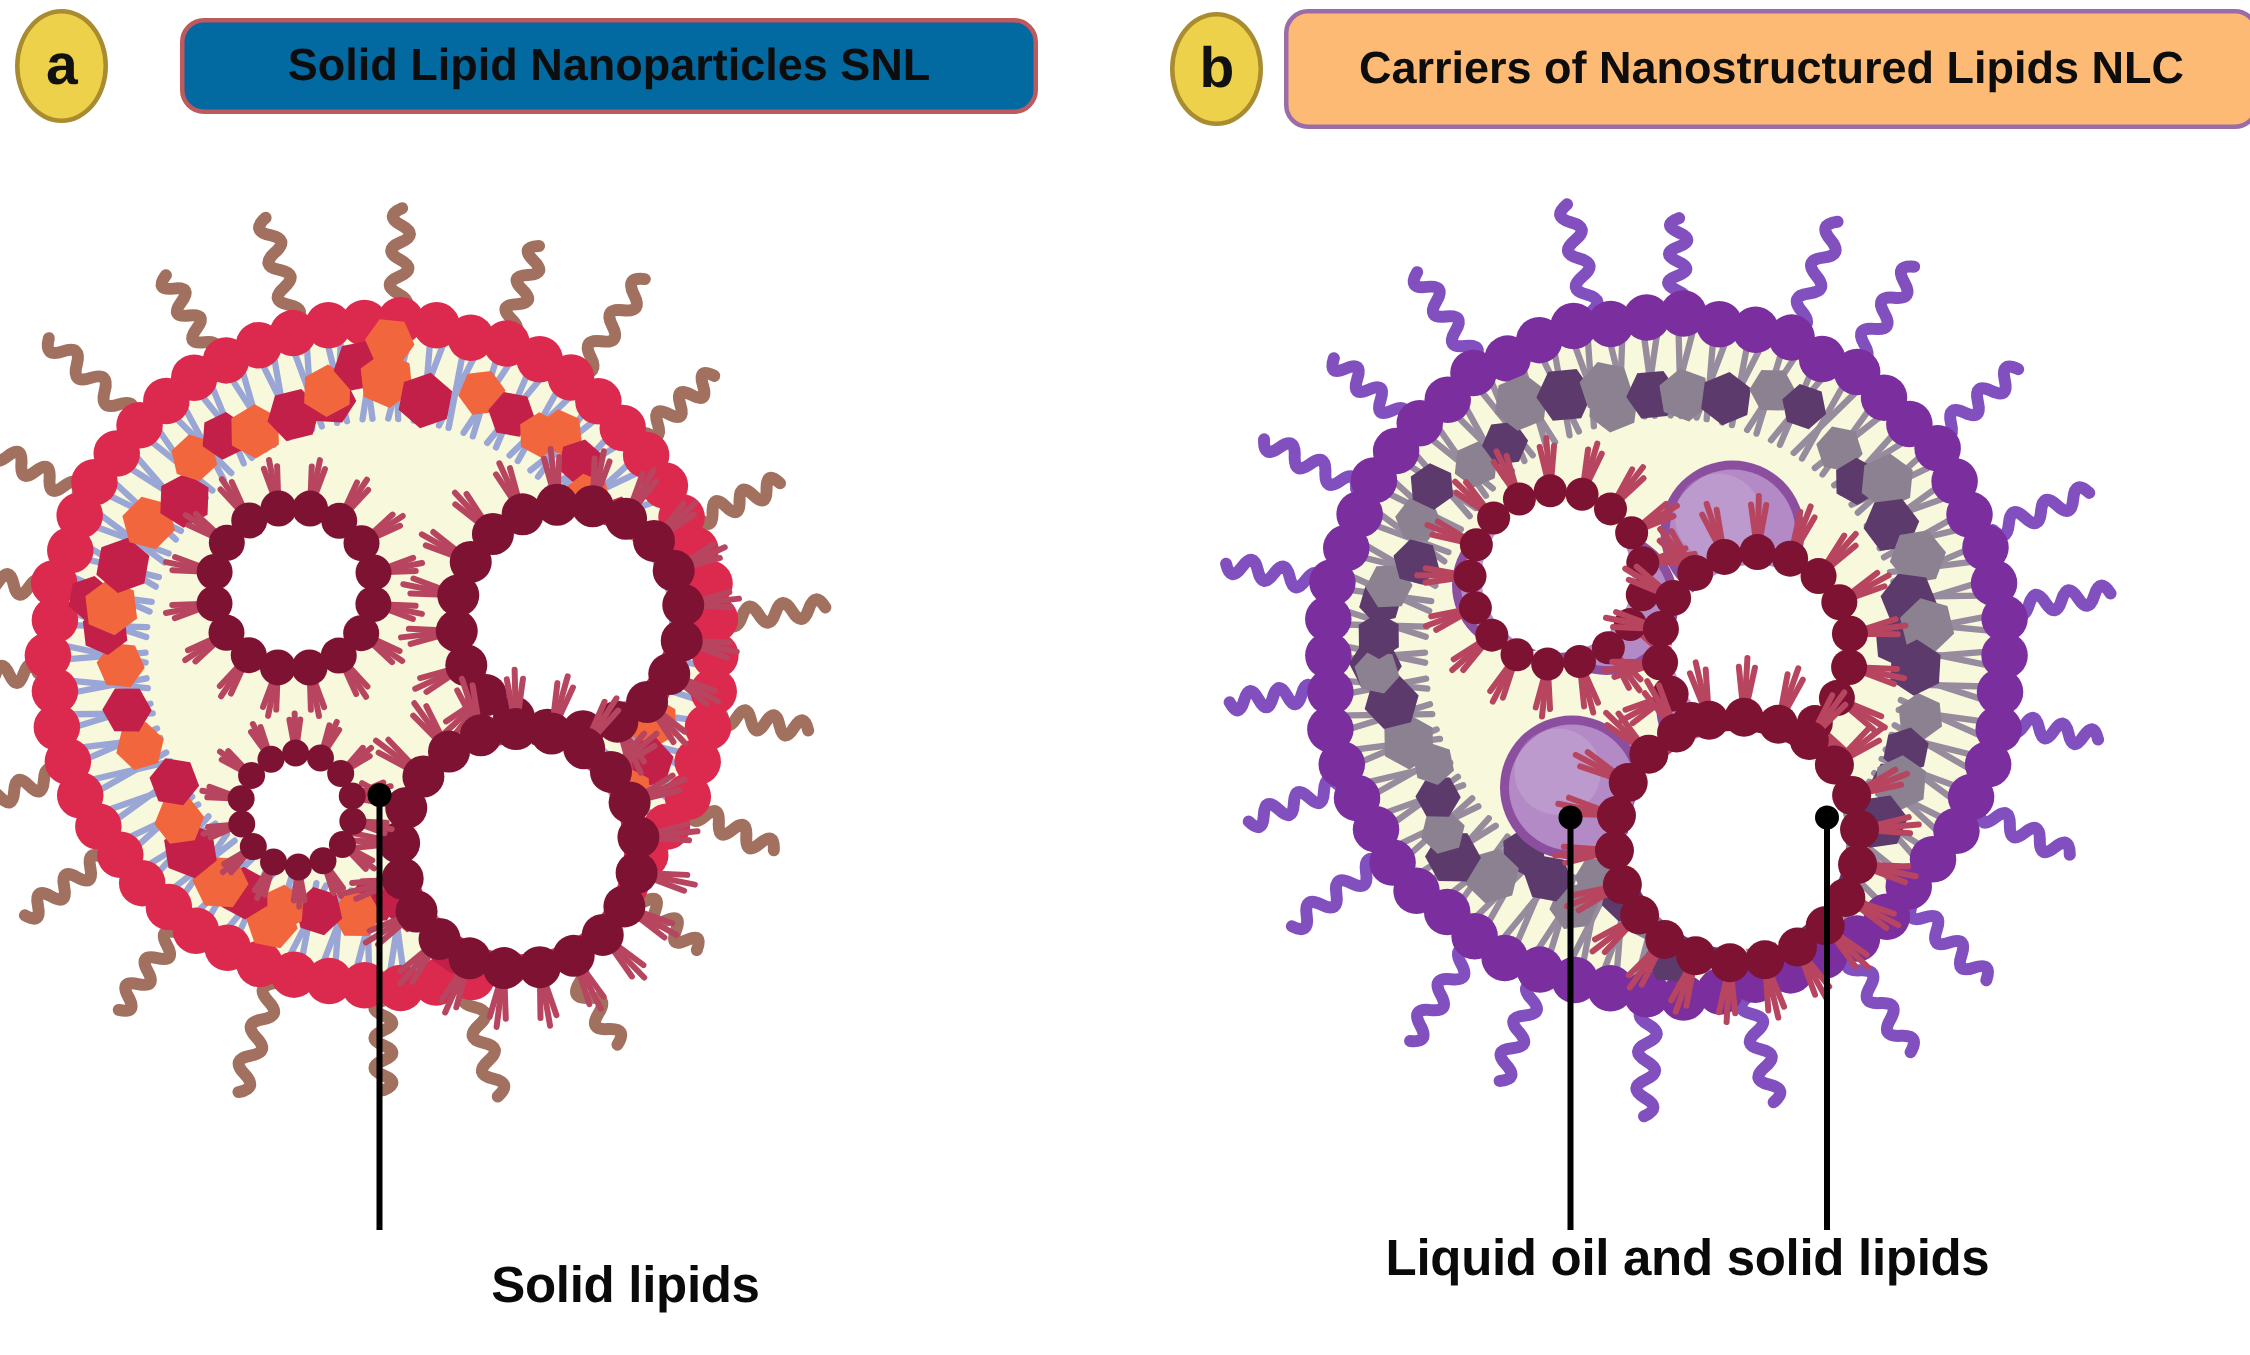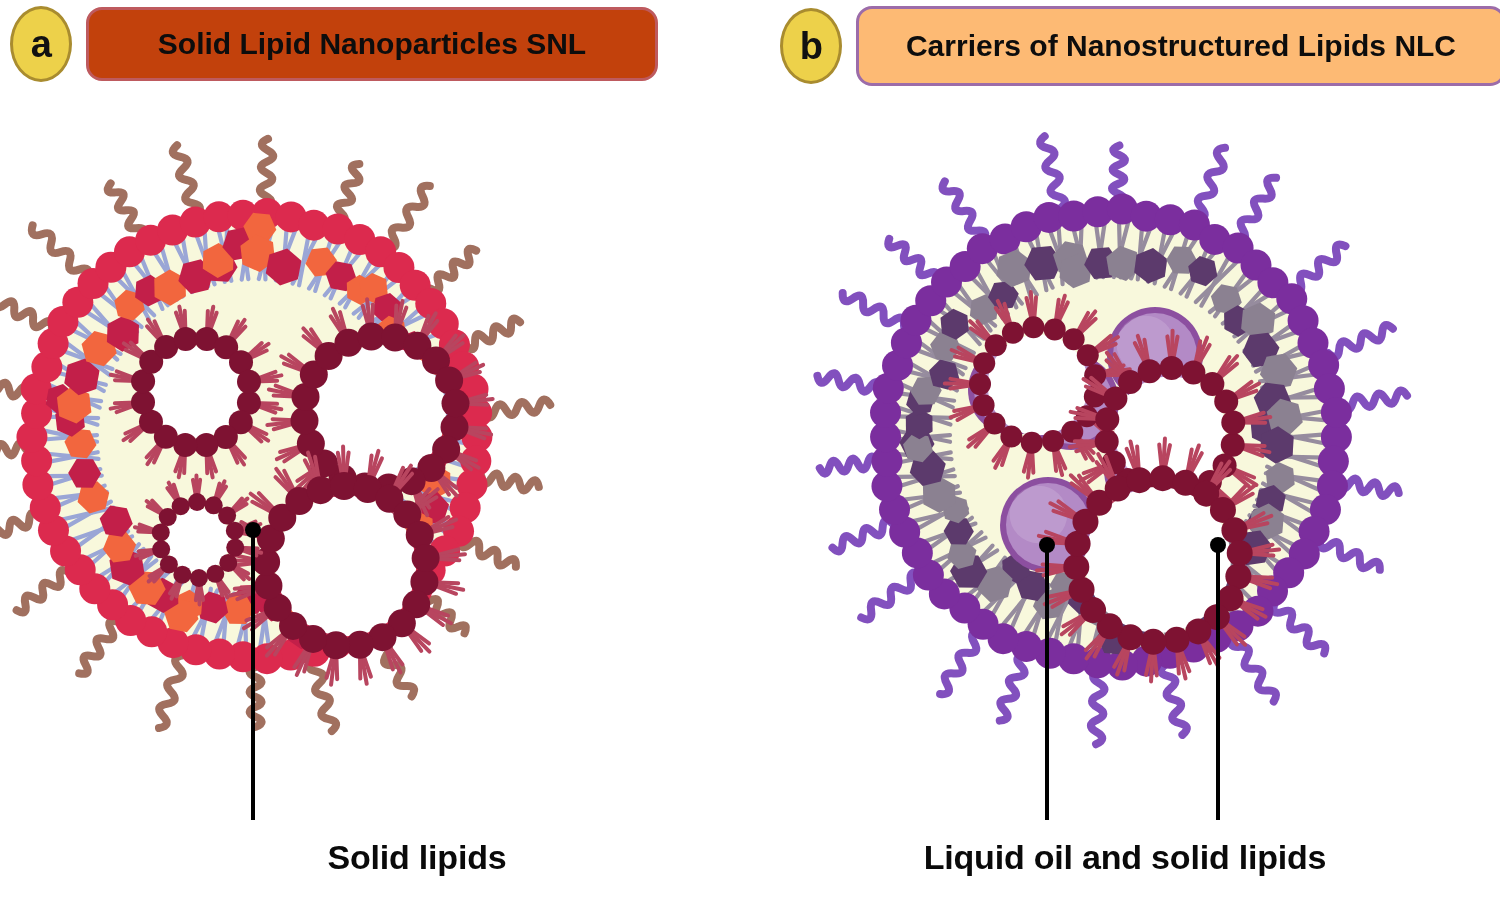--- a/index.html
+++ b/index.html
@@ -63,43 +63,44 @@
     justify-content: center;
     text-align: center;
     font-size: 30px;
     font-weight: bold;
     color: #0d0d0d;
     line-height: 1.12;
     padding: 6px 16px;
   }
   #title-box-a {
     width: 572px;
-    height: 74px;
-    background: #c2410c;
+    height: 64px;
+    background: #0369a1;
     border: 3px solid #BE5A5E;
+    margin-left: 34px;
   }
   #title-box-b {
     width: 650px;
     height: 80px;
     background: #fdba74;
     border: 3px solid #9C6CA9;
   }
 
   
   .panel-caption {
     position: absolute;
     width: 100%;
     text-align: center;
     font-size: 34px;
     font-weight: bold;
     color: #0a0a0a;
     letter-spacing: -0.2px;
   }
   #caption-a { top: 838px; left: 0; margin-left: 42px; }
-  #caption-b { top: 838px; left: 0; text-align: center; }
+  #caption-b { top: 820px; left: 0; text-align: center; }
 
   .art { position: absolute; top: 0; left: 0; }
 </style>
 </head>
 <body>
 
 <div class="figure">
 
   <div class="panel" id="panel-a">
     <svg class="art" id="art-a" width="750" height="903" viewBox="0 0 750 903">

